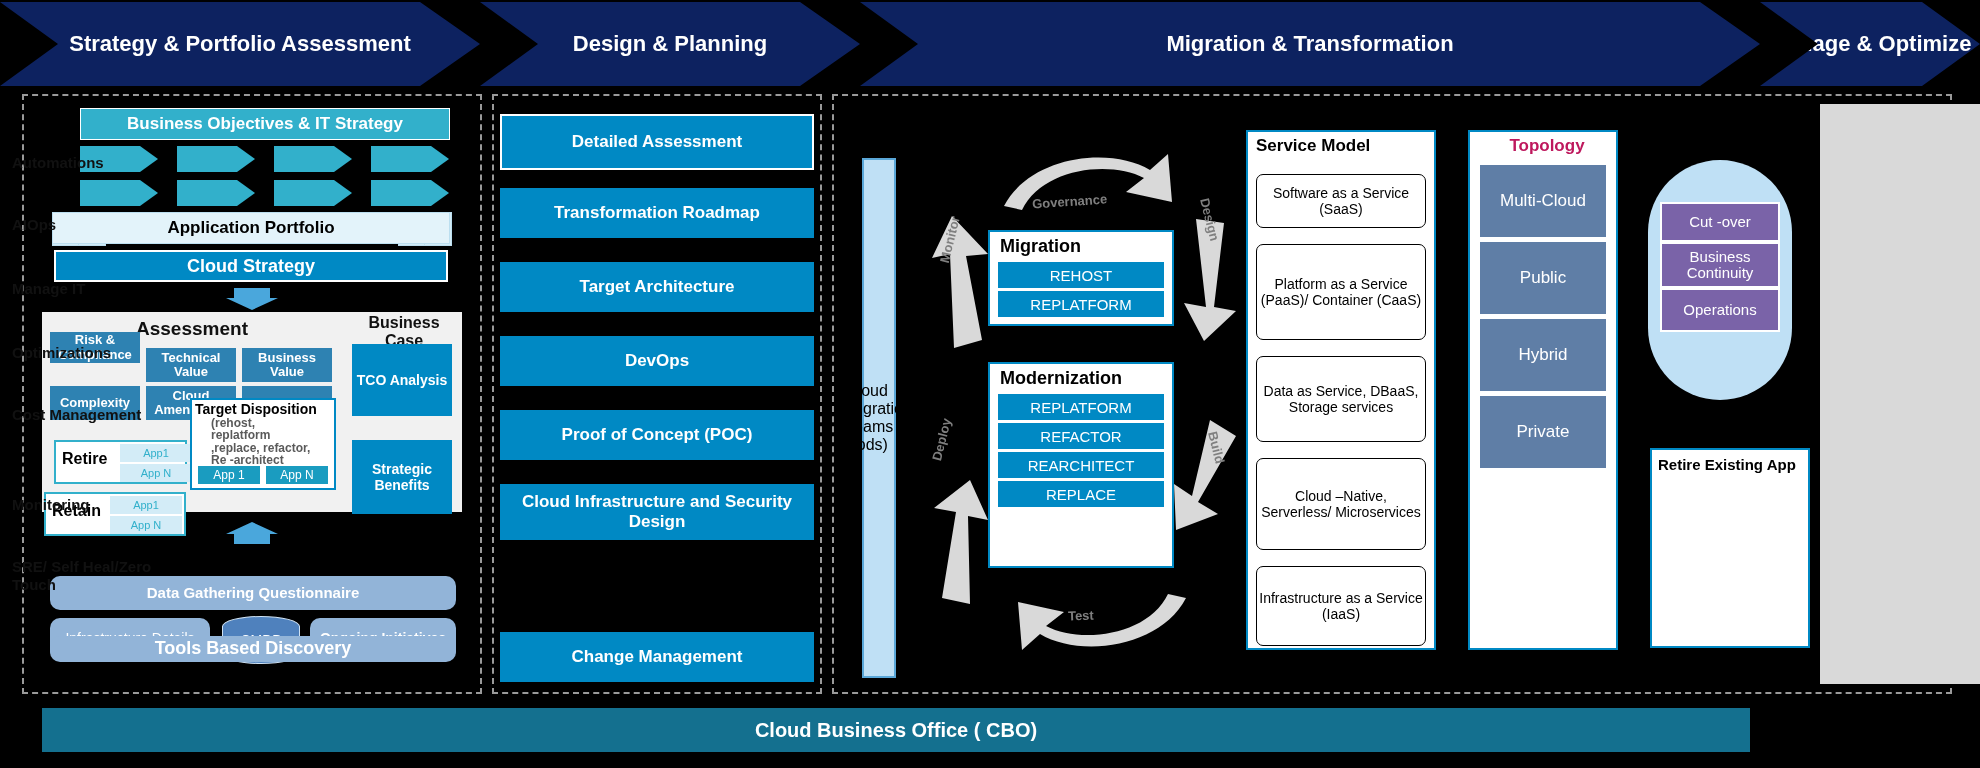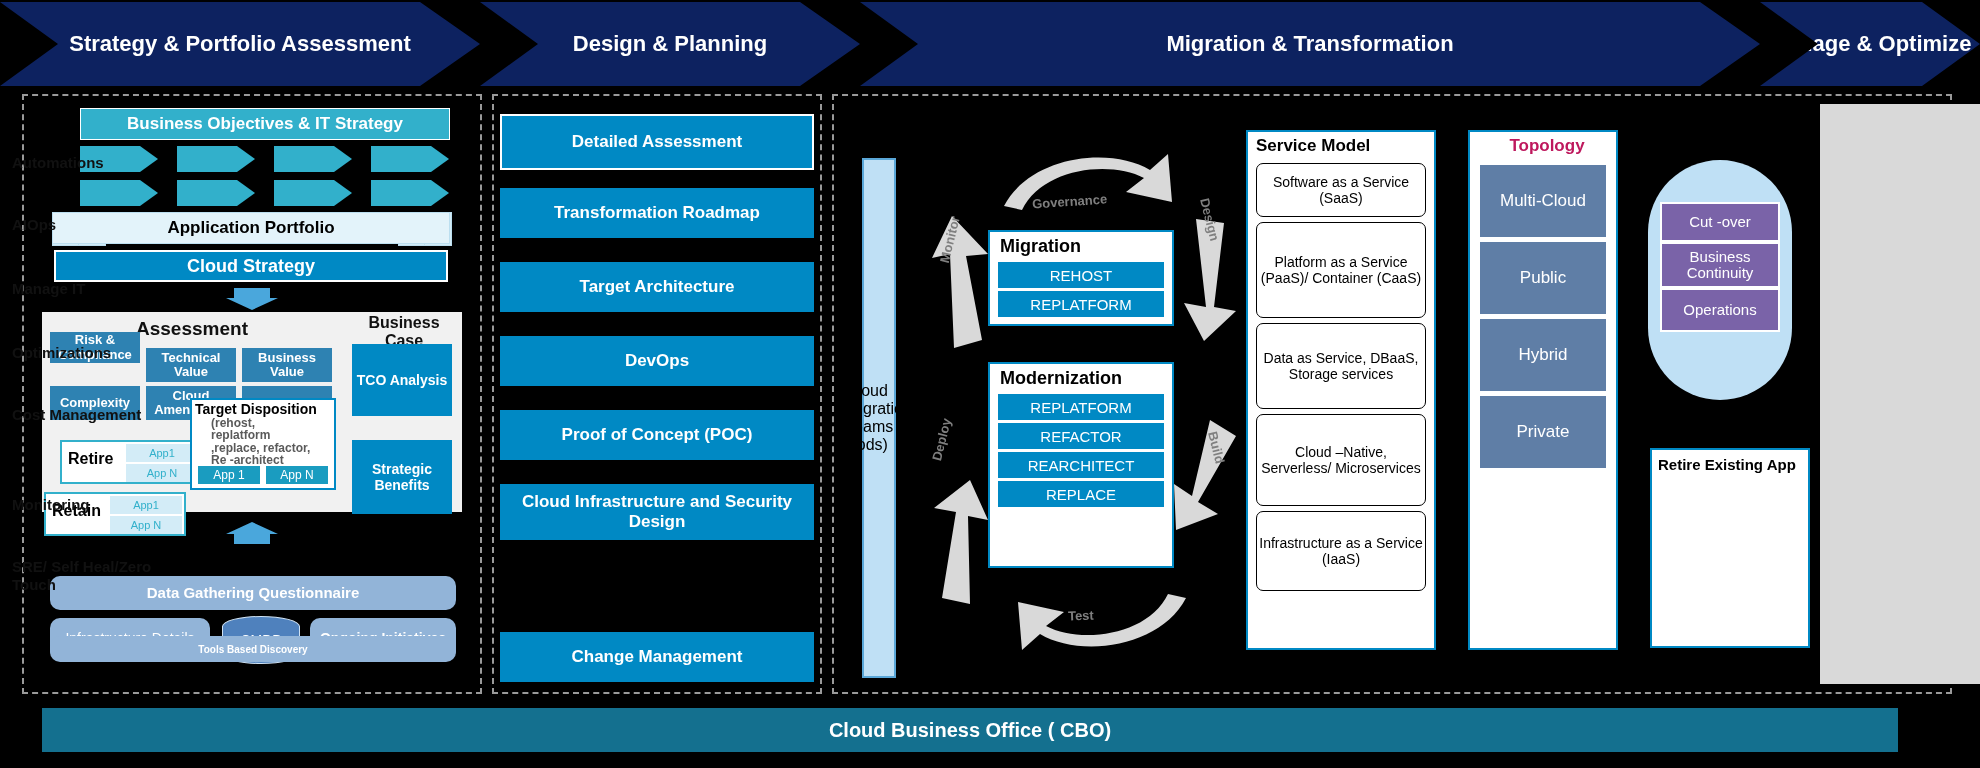--- a/index.html
+++ b/index.html
@@ -79,21 +79,21 @@
   .mbox{position:absolute;background:#fff;border:2px solid #0089c4;box-sizing:border-box;}
   .mbox h4{margin:0;padding:4px 0 2px 10px;font-size:18px;color:#000;}
   .mrow{margin:3px 8px;height:26px;background:#0089c4;color:#fff;font-size:15px;
         display:flex;align-items:center;justify-content:center;}
 
   .cyc-label{position:absolute;color:#7f7f7f;font-size:13px;font-weight:bold;white-space:nowrap;}
 
   .svcbox{position:absolute;left:1246px;top:130px;width:190px;height:520px;background:#fff;
           border:2px solid #0089c4;box-sizing:border-box;}
   .svc-title{font-size:17px;font-weight:bold;color:#000;padding:4px 0 2px 8px;}
-  .svc-item{margin:5px 8px;border:1px solid #000;border-radius:7px;font-size:14px;color:#000;
+  .svc-item{margin:16px 8px;border:1px solid #000;border-radius:7px;font-size:14px;color:#000;
             display:flex;align-items:center;justify-content:center;text-align:center;
             padding:4px 2px;line-height:1.15;box-sizing:border-box;}
 
   .topobox{position:absolute;left:1468px;top:130px;width:150px;height:520px;background:#fff;
            border:2px solid #0089c4;box-sizing:border-box;}
   .topo-title{font-size:17px;font-weight:bold;color:#be185d;padding:4px 0 4px 8px;text-align:center;}
   .topo-item{margin:5px 10px;background:#5f7ea6;color:#fff;font-size:17px;height:72px;
              display:flex;align-items:center;justify-content:center;text-align:center;line-height:1.15;}
 
   .ellipse{position:absolute;left:1648px;top:160px;width:144px;height:240px;background:#bfe0f5;
@@ -109,21 +109,21 @@
         color:#333;font-size:15px;display:flex;align-items:center;justify-content:center;
         text-align:center;line-height:1.2;}
 
   .greycol{position:absolute;left:1820px;top:104px;width:160px;height:580px;background:#d9d9d9;}
   .greyitem{position:absolute;left:12px;width:148px;font-size:15px;font-weight:bold;color:#111;line-height:1.2;}
 
   .infra{position:absolute;left:924px;top:662px;width:830px;height:34px;background:#fdf4dc;
          border:1px solid #0089c4;box-sizing:border-box;color:#000;font-weight:bold;font-size:17px;
          display:flex;align-items:center;justify-content:center;}
 
-  .cbo{position:absolute;left:42px;top:708px;width:1856px;height:44px;background:#14708f;
+  .cbo{position:absolute;left:42px;top:708px;width:1708px;height:44px;background:#14708f;
        color:#fff;font-weight:bold;font-size:20px;display:flex;align-items:center;justify-content:center;}
 
   .bigarrow{position:absolute;fill:#d9d9d9;}
 </style>
 </head>
 <body>
 
 <div class="root">
 
   <div class="header">
@@ -173,21 +173,21 @@
     <div class="assess-title">Assessment</div>
     <div class="bcase-title">Business Case</div>
   </div>
   <div class="acell" style="left:50px;top:332px;width:90px;height:31px">Risk &amp; Compliance</div>
   <div class="acell" style="left:146px;top:348px;width:90px;height:34px">Technical Value</div>
   <div class="acell" style="left:242px;top:348px;width:90px;height:34px">Business Value</div>
   <div class="acell" style="left:50px;top:386px;width:90px;height:34px">Complexity</div>
   <div class="acell" style="left:146px;top:386px;width:90px;height:34px">Cloud Amenability</div>
   <div class="acell" style="left:242px;top:386px;width:90px;height:34px">Cost</div>
 
-  <div class="rtbox" style="left:60px;top:440px;width:133px;height:44px">
+  <div class="rtbox" style="left:54px;top:440px;width:133px;height:44px">
     <div class="rtlabel">Retire</div>
     <div class="appchip" style="left:64px;top:2px;width:72px;height:18px">App1</div>
     <div class="appchip" style="left:64px;top:22px;width:72px;height:18px">App N</div>
   </div>
   <div class="rtbox" style="left:44px;top:492px;width:142px;height:44px">
     <div class="rtlabel">Retain</div>
     <div class="appchip" style="left:64px;top:2px;width:72px;height:18px">App1</div>
     <div class="appchip" style="left:64px;top:22px;width:72px;height:18px">App N</div>
   </div>
 
@@ -200,21 +200,21 @@
 
   <div class="bcbox" style="left:352px;top:344px;width:100px;height:72px">TCO Analysis</div>
   <div class="bcbox" style="left:352px;top:440px;width:100px;height:74px">Strategic Benefits</div>
 
   <div class="up-arrow" style="top:522px"></div>
 
   <div class="pill" style="left:50px;top:576px;width:406px;height:34px;font-size:15px;font-weight:bold">Data Gathering  Questionnaire</div>
   <div class="pill" style="left:50px;top:618px;width:160px;height:42px;font-size:14px">Infrastructure Details</div>
   <div class="cyl">CMDB</div>
   <div class="pill" style="left:310px;top:618px;width:146px;height:42px;font-size:14px;font-weight:bold">Ongoing Initiatives</div>
-  <div class="pill" style="left:50px;top:636px;width:406px;height:26px;font-size:10px;font-weight:bold">Tools Based Discovery</div>
+  <div class="pill" style="left:50px;top:636px;width:406px;height:26px;font-size:18px;font-weight:bold">Tools Based Discovery</div>
 
   <div class="mid-item first" style="top:114px;height:56px">Detailed Assessment</div>
   <div class="mid-item" style="top:188px;height:50px">Transformation  Roadmap</div>
   <div class="mid-item" style="top:262px;height:50px">Target Architecture</div>
   <div class="mid-item" style="top:336px;height:50px">DevOps</div>
   <div class="mid-item" style="top:410px;height:50px">Proof of Concept (POC)</div>
   <div class="mid-item" style="top:484px;height:56px">Cloud Infrastructure and Security Design</div>
   <div class="mid-item" style="top:632px;height:50px">Change Management</div>
 
   <div class="pods"></div>

